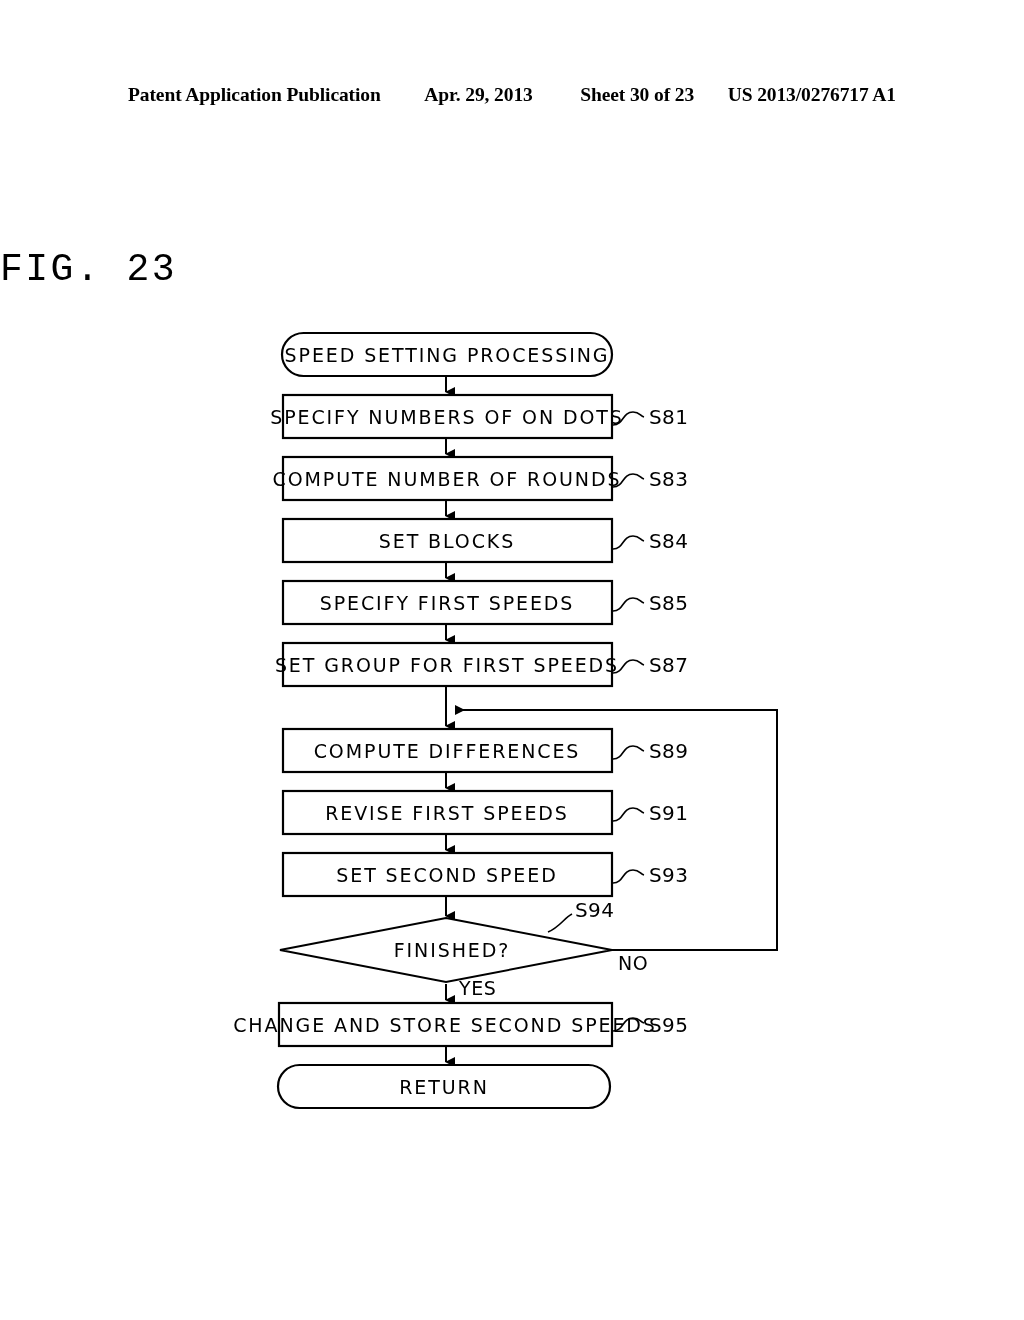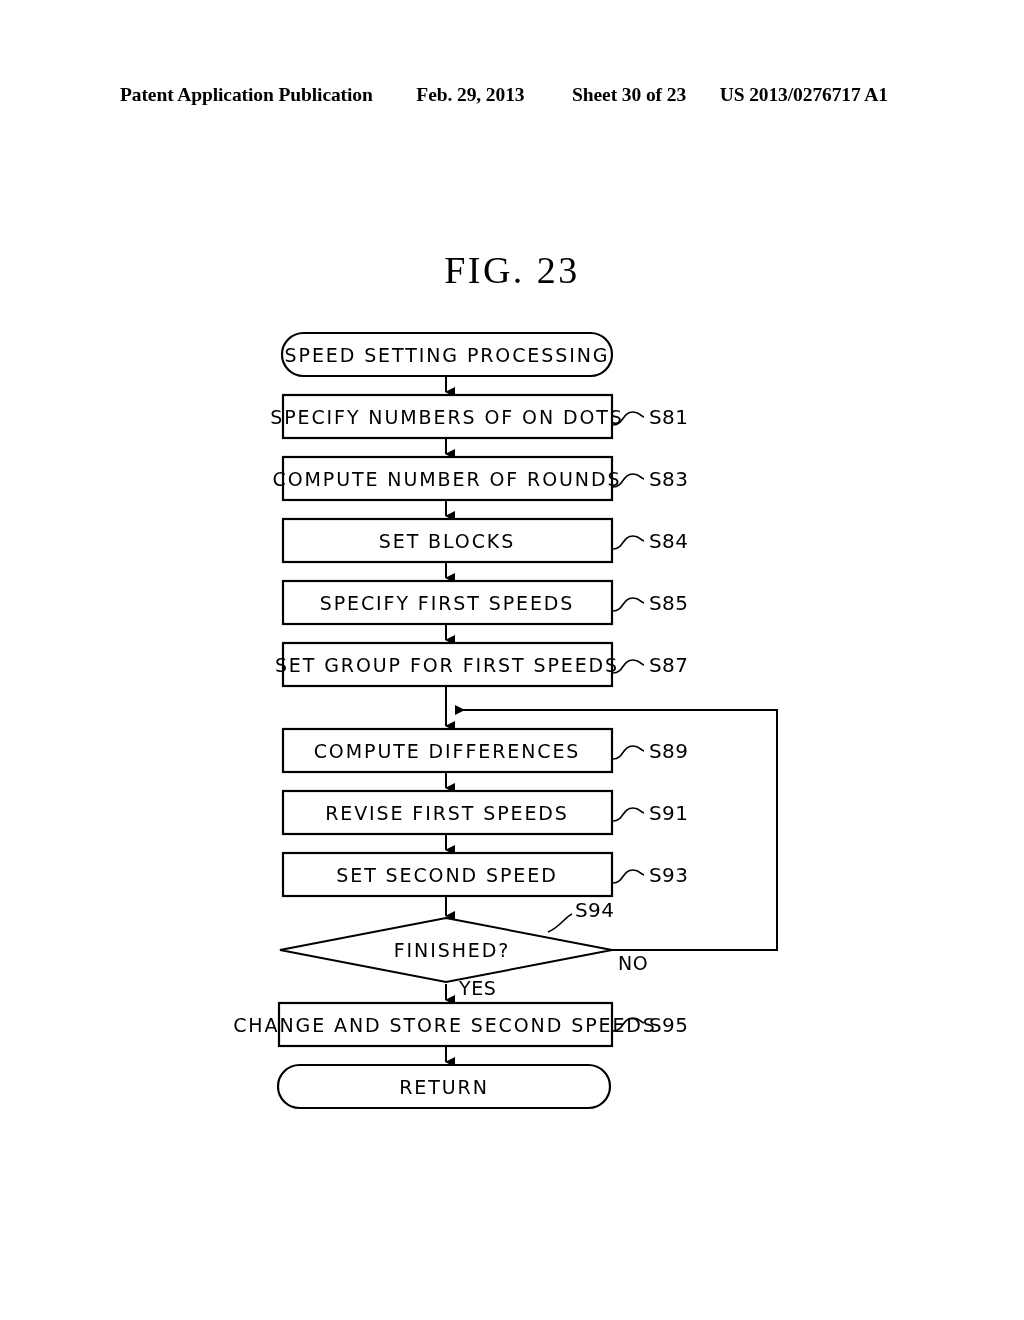--- a/index.html
+++ b/index.html
@@ -14,21 +14,21 @@
     position: relative;
     overflow: hidden;
     font-family: "Liberation Sans", sans-serif;
     color: #000000;
   }
 
   
   #page-header {
     position: absolute;
     top: 84px;
-    left: 120px;
+    left: 128px;
     width: 768px;
     height: 30px;
     display: flex;
     align-items: baseline;
     justify-content: space-between;
     font-family: "Liberation Serif", "DejaVu Serif", serif;
     font-weight: bold;
     font-size: 19.5px;
     letter-spacing: -0.1px;
     white-space: nowrap;
@@ -37,22 +37,21 @@
     margin-left: 14px;
     margin-right: 4px;
   }
 
   
   #figure-title {
     position: absolute;
     top: 248px;
     left: 0;
     width: 1024px;
-    text-align: center;
-    font-family: Liberation Serif, serif;
+    font-family: Liberation Mono, monospace;
     font-size: 38px;
     letter-spacing: 2.5px;
     font-weight: 400;
   }
 
   
   #flowchart {
     position: absolute;
     top: 0;
     left: 12px;
@@ -106,21 +105,21 @@
     letter-spacing: 0.6px;
     fill: #000000;
     dominant-baseline: middle;
   }
 </style>
 </head>
 <body>
 
 <div id="page-header">
   <span class="hdr-left">Patent Application Publication</span>
-  <span class="hdr-mid">Feb. 29, 2013</span>
+  <span class="hdr-mid">Apr. 29, 2013</span>
   <span class="hdr-mid">Sheet 30 of 23</span>
   <span class="hdr-right">US 2013/0276717 A1</span>
 </div>
 
 <div id="figure-title">FIG. 23</div>
 
 <div id="flowchart">
   <svg viewBox="0 0 1024 1320" xmlns="http://www.w3.org/2000/svg">
     <defs>
       <marker id="arrowDown" markerWidth="12" markerHeight="12" refX="5" refY="9" orient="auto" markerUnits="userSpaceOnUse">

